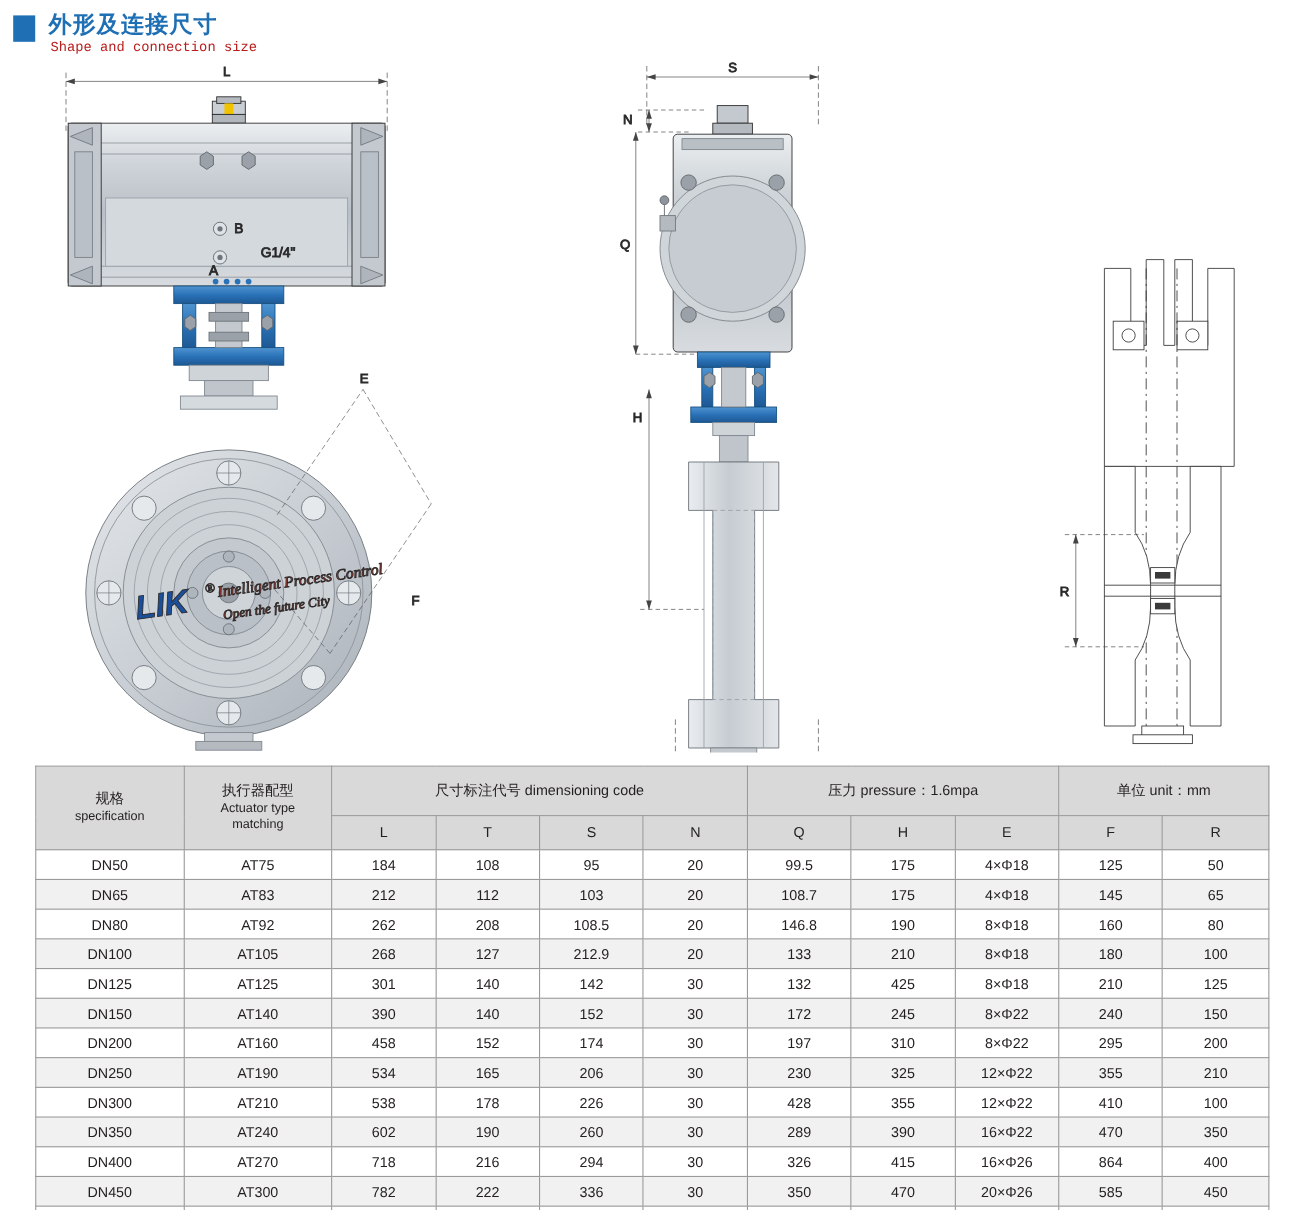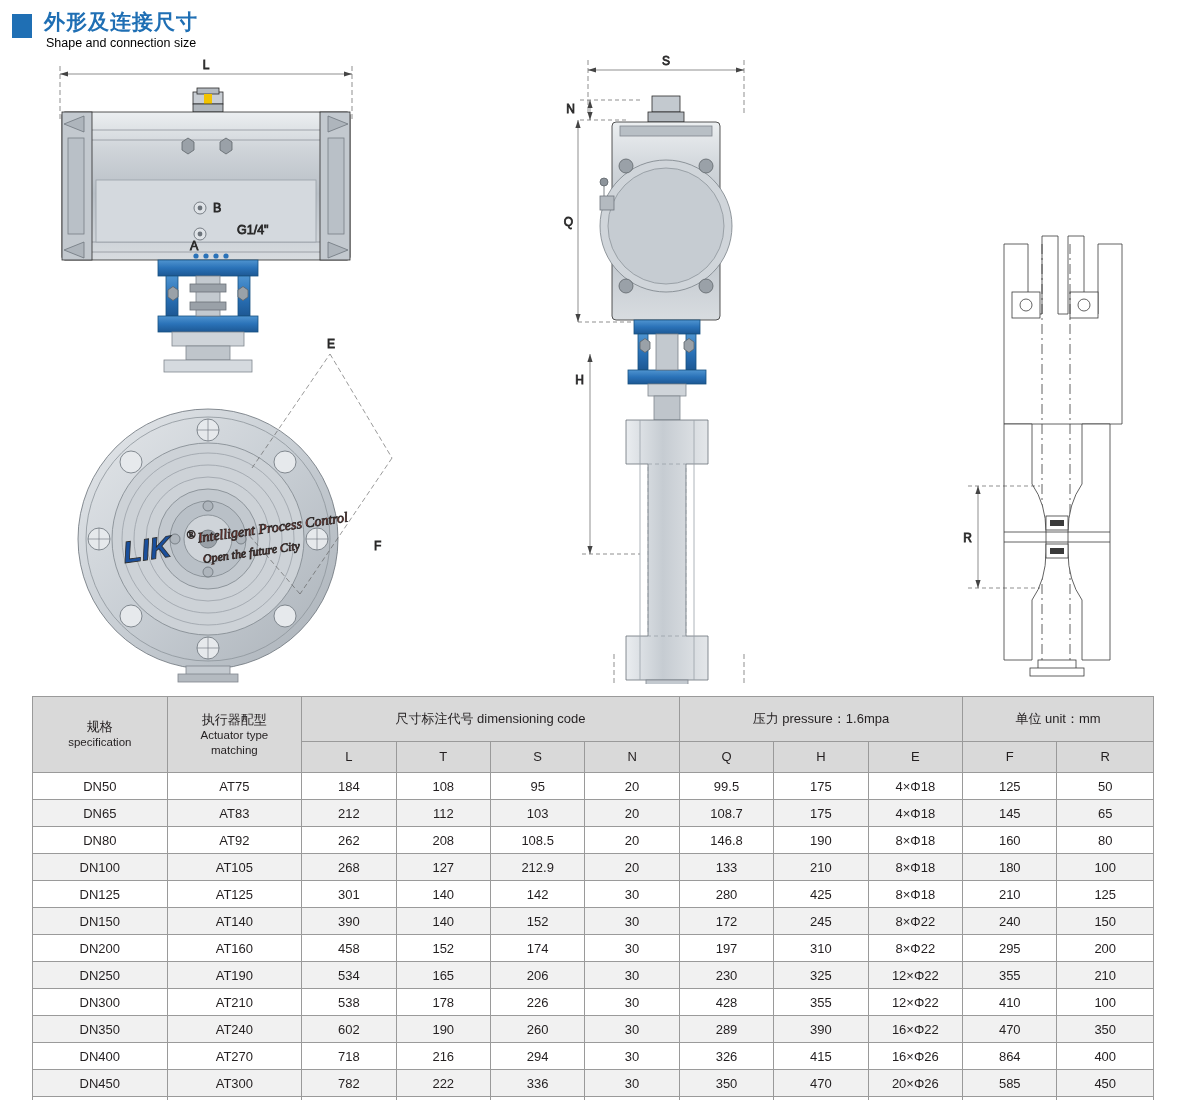--- a/index.html
+++ b/index.html
@@ -7,34 +7,34 @@
     width:1187px;height:1100px;
     background:#ffffff;
     font-family:"Liberation Sans", sans-serif;
     color:#231f20;
     position:relative;
     overflow:hidden;
   }
 
   
   .header{
-    position:absolute;left:0;top:4px;width:1175px;height:48px;
+    position:absolute;left:0;top:4px;width:1175px;height:48px;font-family:Liberation Mono, monospace;
   }
   .header-bar{
     position:absolute;left:12px;top:10px;width:20px;height:24px;
     background:#1f6fb4;
   }
   .header-cn{
     position:absolute;left:44px;top:4px;
     font-size:21px;font-weight:bold;color:#1f6fb4;
     letter-spacing:1px;
   }
   .header-en{
     position:absolute;left:46px;top:32px;
-    font-size:12.5px;color:#000000;
+    font-size:12.5px;color:#b91c1c;
   }
 
   
   .drawings{
     position:absolute;left:0;top:54px;width:1187px;height:630px;
   }
   .draw-svg{position:absolute;left:0;top:0;}
 
   .dimlabel{
     font-family:"Liberation Sans", sans-serif;
@@ -77,21 +77,21 @@
   }
   table.spec thead th{
     background:#d9d9d9;
     font-weight:normal;
     line-height:1.25;
   }
   .hd-tall{height:44px;font-size:13px;}
   .hd-sub{height:30px;font-size:13px;}
   table.spec tbody td{height:26px;font-size:13px;background:#ffffff;}
   table.spec tbody tr.alt td{background:#f1f1f1;}
-  .cn{font-size:13px;}
+  .cn{font-size:13px;font-family:Liberation Mono, monospace;}
   .en{font-size:11.5px;}
 </style>
 </head>
 <body>
 
 <div class="header">
   <div class="header-bar"></div>
   <div class="header-cn">外形及连接尺寸</div>
   <div class="header-en">Shape and connection size</div>
 </div>
@@ -470,21 +470,21 @@
           <td>180</td>
           <td>100</td>
         </tr>
         <tr>
           <td>DN125</td>
           <td>AT125</td>
           <td>301</td>
           <td>140</td>
           <td>142</td>
           <td>30</td>
-          <td>280</td>
+          <td>132</td>
           <td>425</td>
           <td>8×Φ18</td>
           <td>210</td>
           <td>125</td>
         </tr>
         <tr class="alt">
           <td>DN150</td>
           <td>AT140</td>
           <td>390</td>
           <td>140</td>

